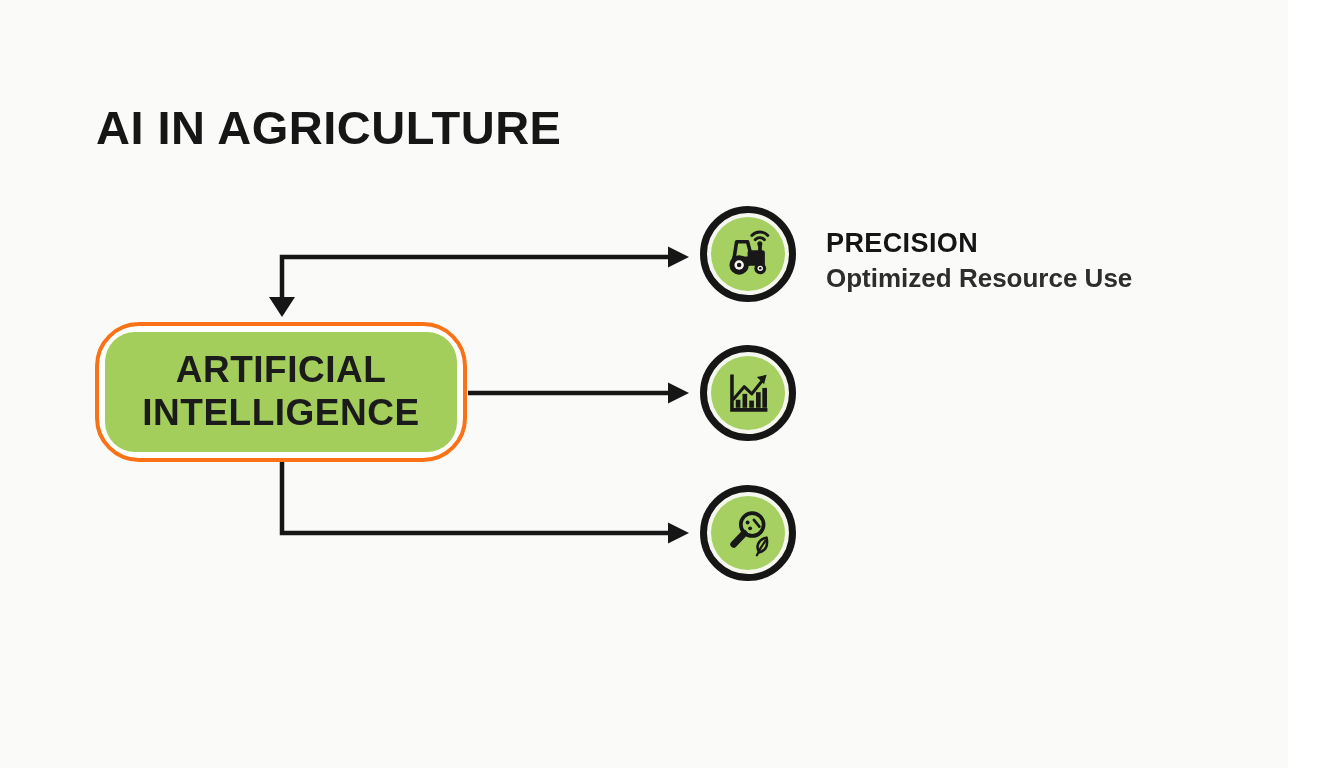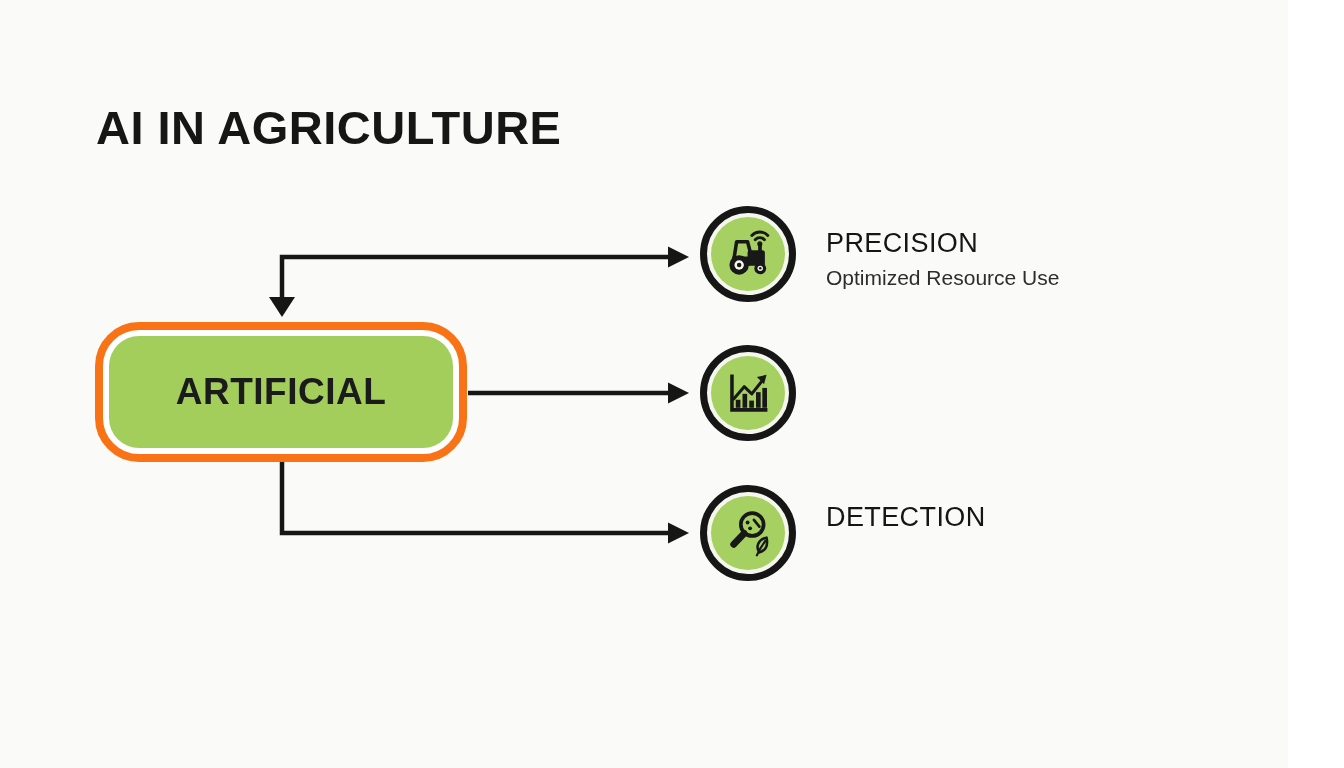--- a/index.html
+++ b/index.html
@@ -24,21 +24,21 @@
     color: #161616;
   }
   
   .ai-box-outer {
     position: absolute;
     left: 95px;
     top: 322px;
     width: 372px;
     height: 140px;
     box-sizing: border-box;
-    border: 8px solid #f97316;
+    border: 4px solid #f97316;
     border-radius: 44px;
     background: #ffffff;
     display: flex;
   }
   .ai-box-inner {
     flex: 1;
     margin: 6px;
     border-radius: 30px;
     background: #a3ce5c;
     display: flex;
@@ -85,30 +85,31 @@
   }
   .branch-circle svg { display: block; }
   
   .branch-text {
     position: absolute;
     left: 826px;
     width: 330px;
   }
   .branch-heading {
     font-size: 27px;
-    font-weight: 400;
+    font-weight: 700;
     letter-spacing: 0.4px;
     color: #151515;
     margin: 0 0 6px 0;
   }
   .branch-desc {
-    font-size: 21px;
+    font-size: 26px;
     line-height: 26px;
     color: #2d2d2d;
     white-space: pre-line;
+    font-weight: bold;
   }
   .top-228 { top: 228px; }
   .top-355 { top: 355px; }
   .top-502 { top: 502px; }
   .ctop-206 { top: 206px; }
   .ctop-345 { top: 345px; }
   .ctop-485 { top: 485px; }
 </style>
 </head>
 <body>
@@ -127,20 +128,21 @@
     <polygon points="668,382.5 668,403.5 689,393" fill="#161616"></polygon>
 
     <path d="M 282 461 L 282 533 L 670 533" stroke="#161616" stroke-width="4.5"></path>
     <polygon points="668,522.5 668,543.5 689,533" fill="#161616"></polygon>
   </svg>
 
   <div class="ai-box-outer">
     <div class="ai-box-inner">
       <div class="ai-box-label">
         <div>ARTIFICIAL</div>
+        <div>INTELLIGENCE</div>
       </div>
     </div>
   </div>
 
   <div class="branch-circle ctop-206">
     <div class="green-disc">
       <svg width="54" height="54" viewBox="0 0 64 64">
         <g stroke="#181818" fill="none" stroke-linecap="round">
           <path d="M 40.5 15 A 7.5 7.5 0 0 1 51.5 15" stroke-width="3.4"></path>
           <path d="M 36.5 10 A 13 13 0 0 1 55.5 10" stroke-width="3.4"></path>
@@ -186,16 +188,15 @@
         <line x1="27.5" y1="32.5" x2="15" y2="45.5" stroke="#181818" stroke-width="8" stroke-linecap="round"></line>
         <line x1="39" y1="16.5" x2="45.5" y2="24.5" stroke="#181818" stroke-width="3.2" stroke-linecap="round"></line>
         <circle cx="31.5" cy="19.5" r="2.3" fill="#181818"></circle>
         <circle cx="34.5" cy="26.5" r="2.3" fill="#181818"></circle>
         <path d="M 45.5 55 C 41 49 43.5 39.5 54 37.5 C 56 47 52.5 53 45.5 55 Z" stroke="#181818" stroke-width="3" fill="none" stroke-linejoin="round"></path>
         <path d="M 42.5 58.5 Q 46 50 52.5 41.5" stroke="#181818" stroke-width="2.6" fill="none" stroke-linecap="round"></path>
       </svg>
     </div>
   </div>
   <div class="branch-text top-502">
-    <div class="branch-heading">DETECTION</div>
   </div>
 
 </div>
 
 </body></html>

